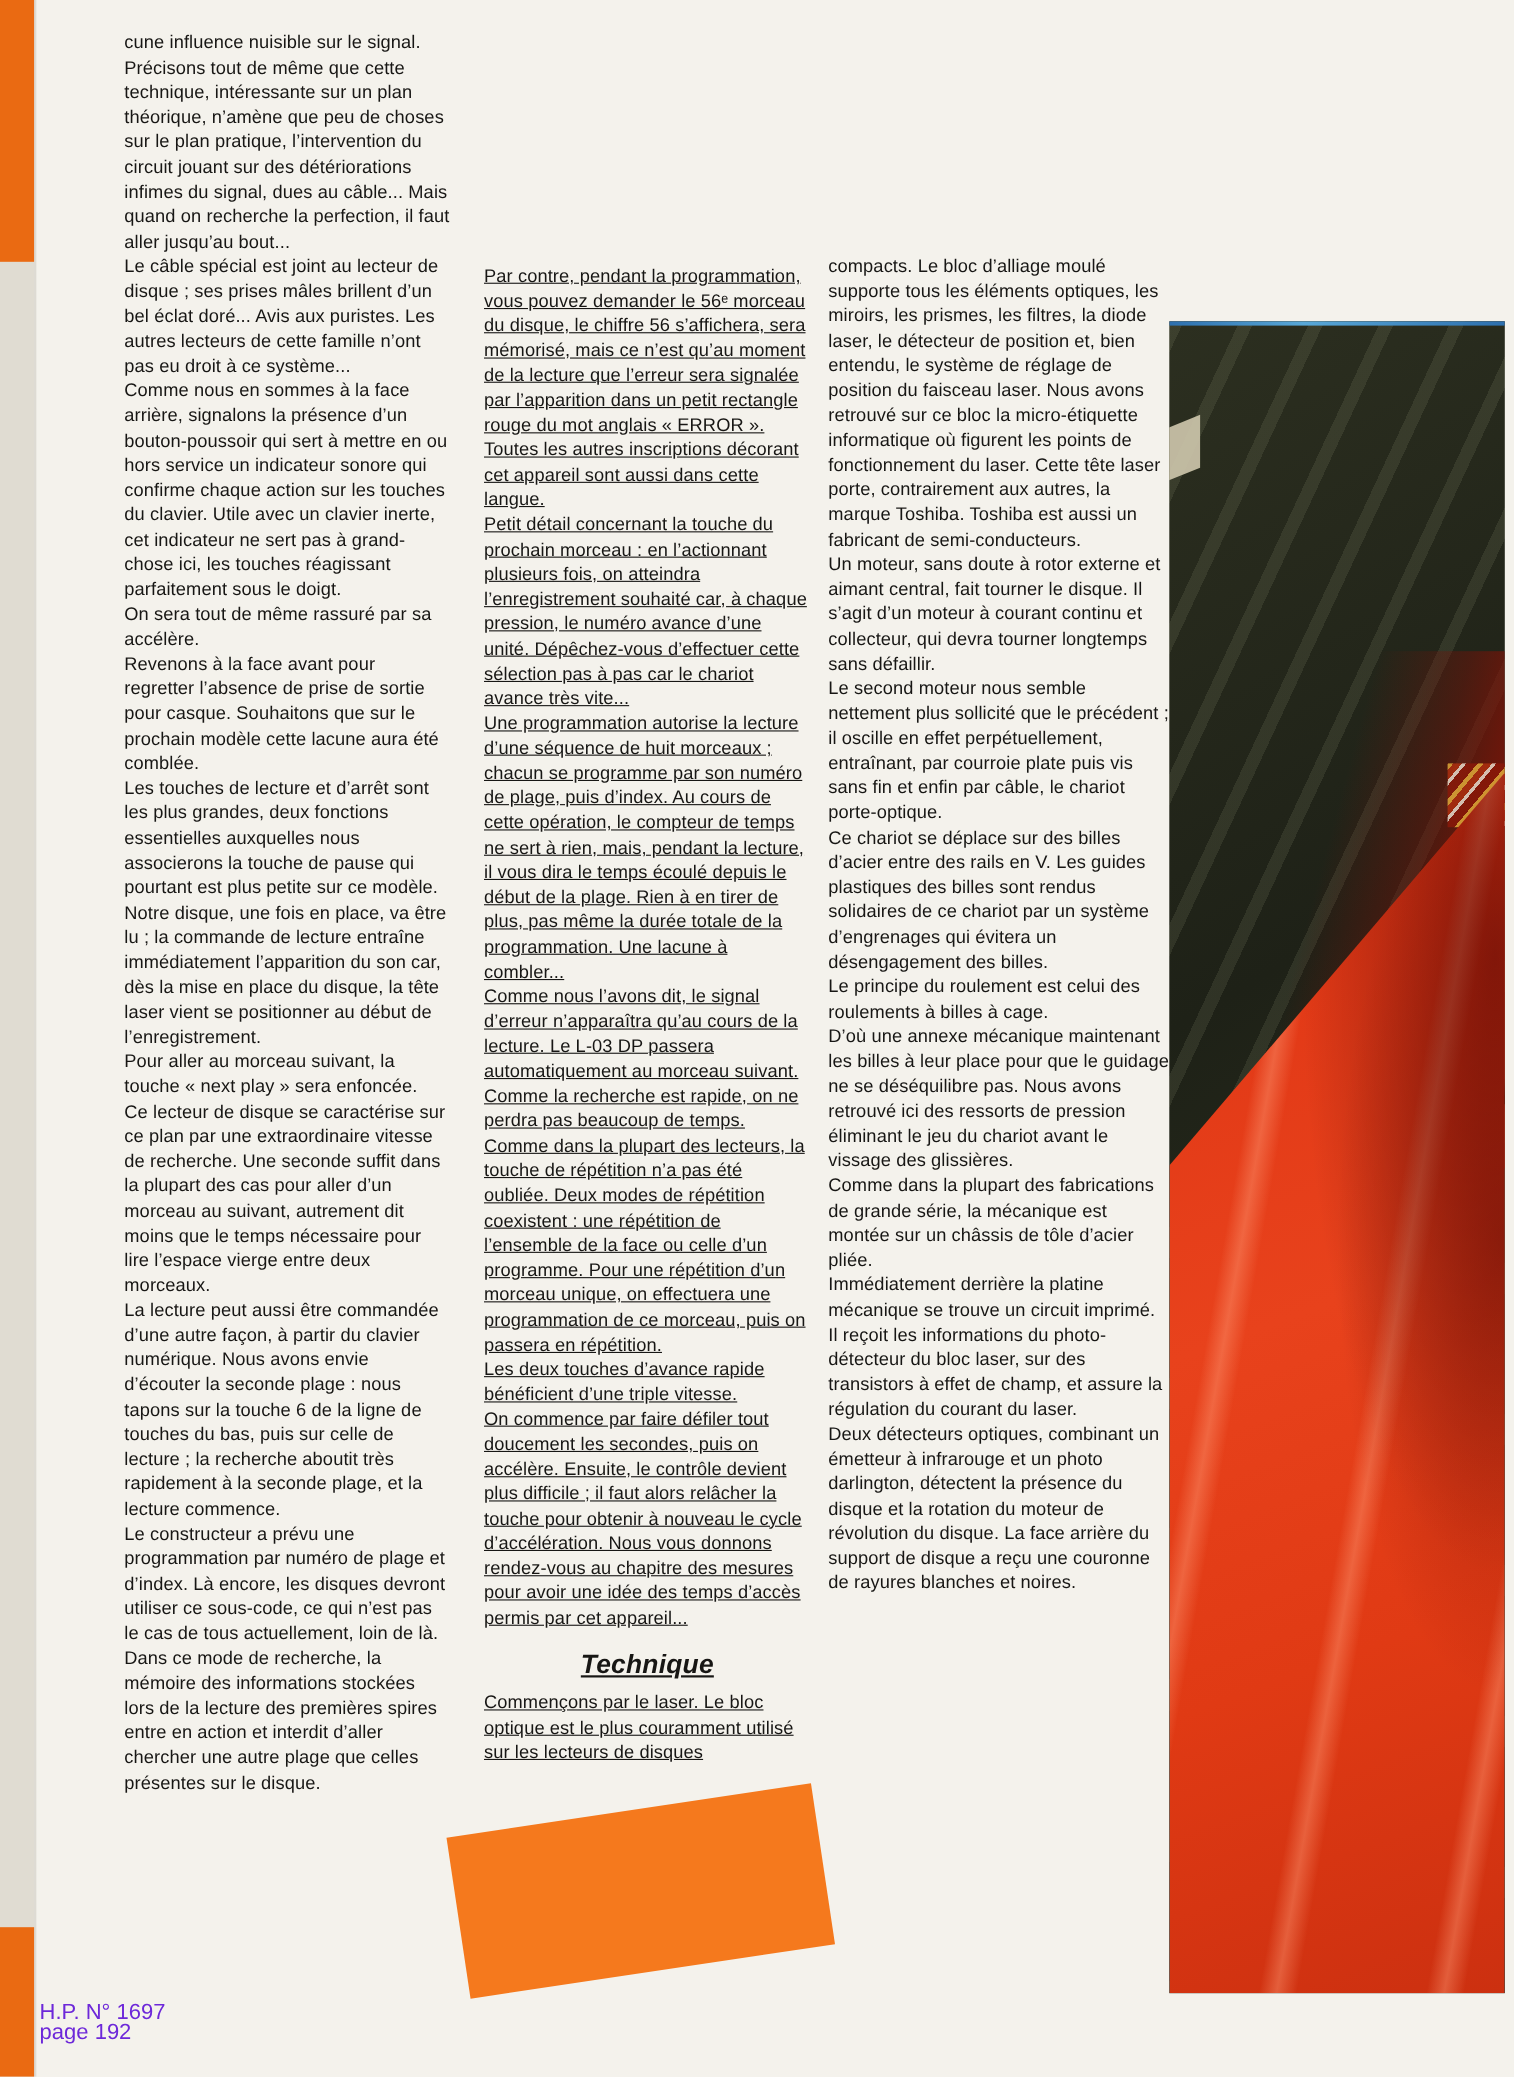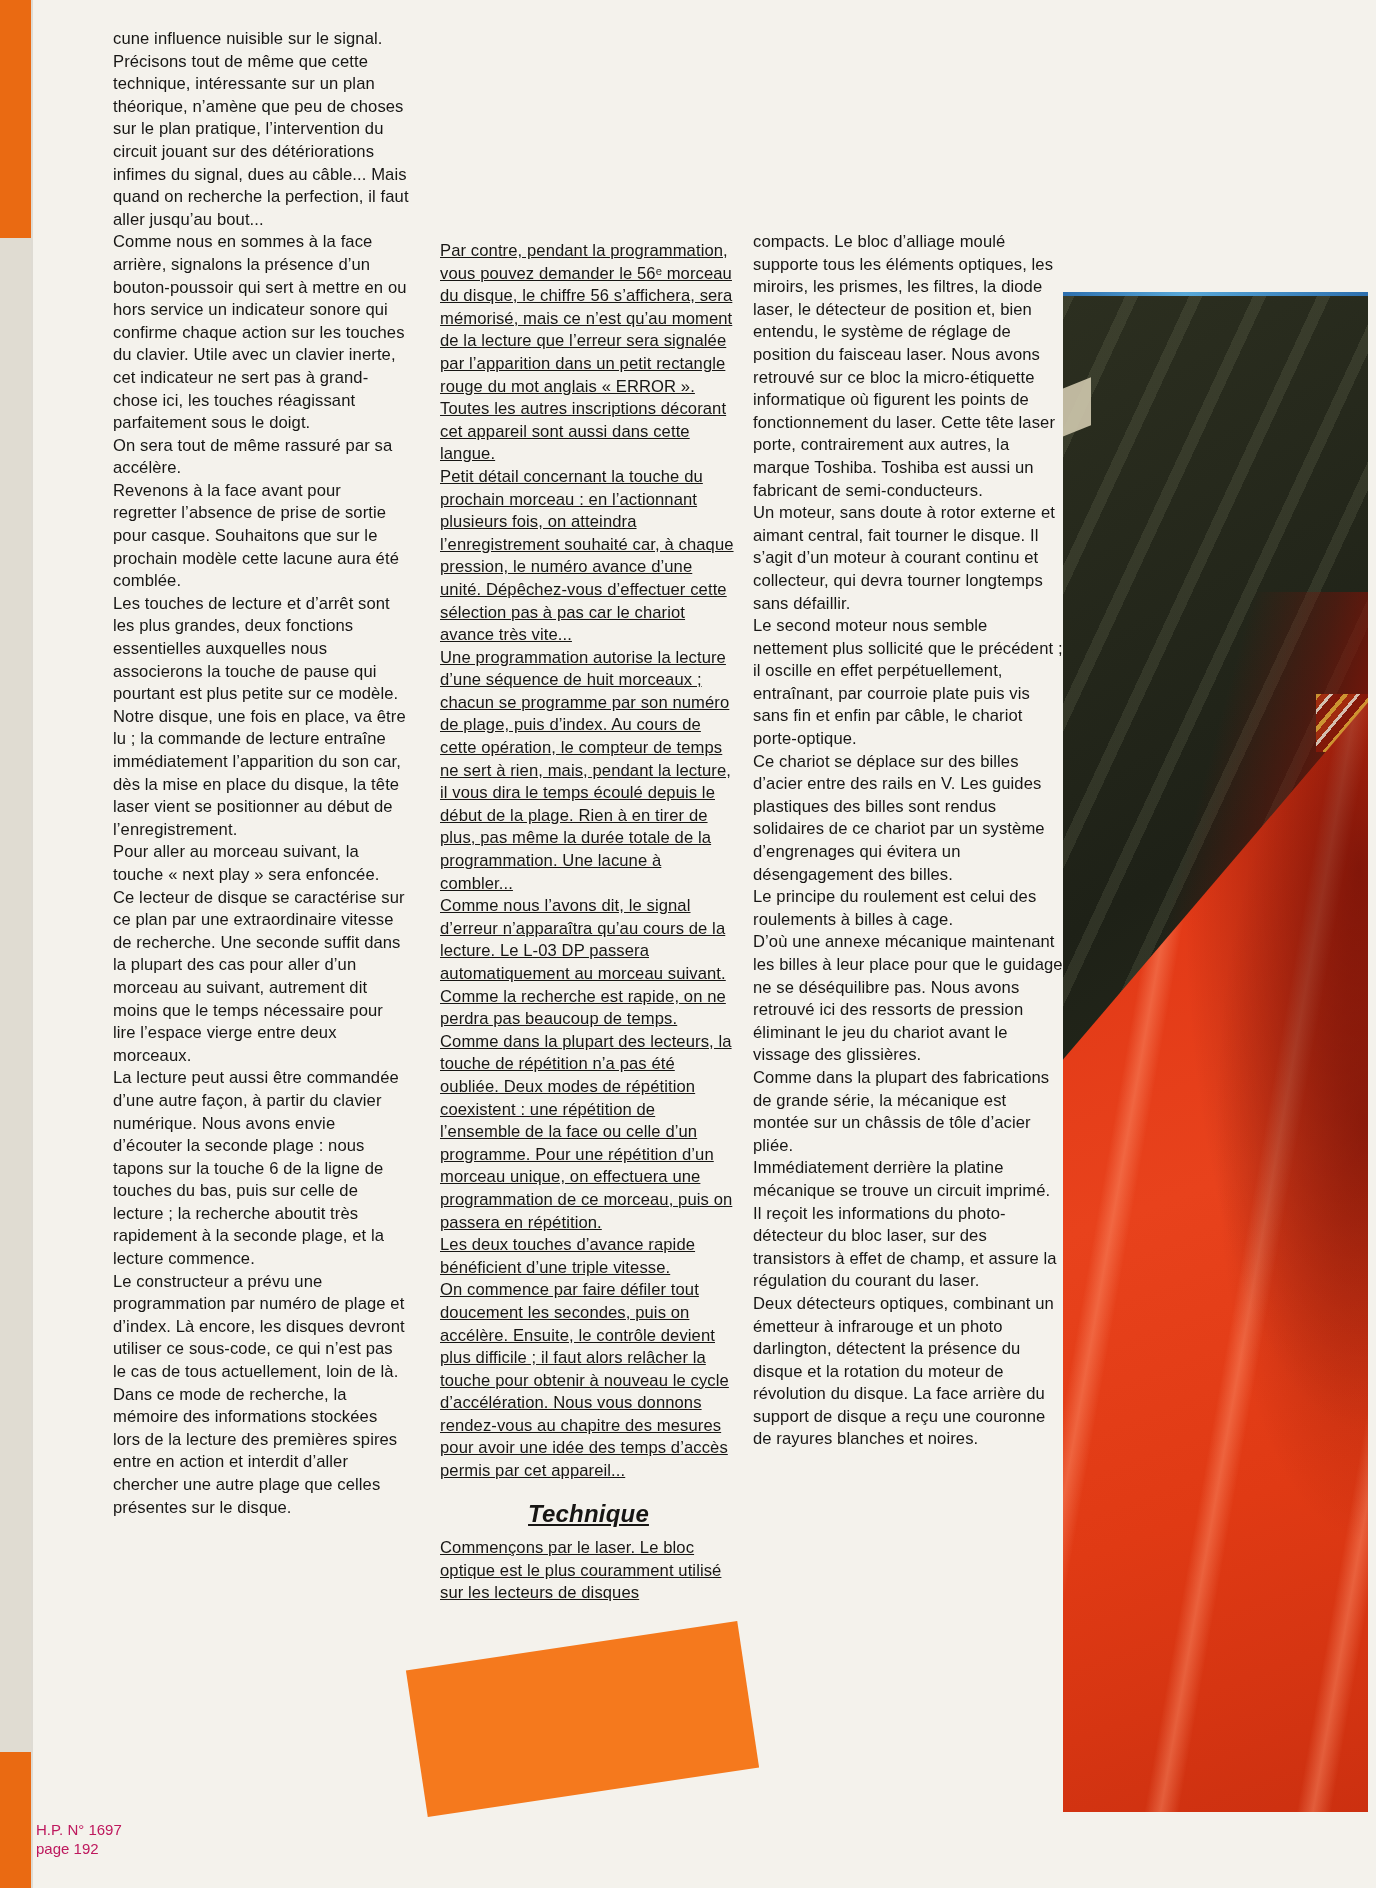--- a/index.html
+++ b/index.html
@@ -54,21 +54,21 @@
     position:absolute;
     left:415px;top:1645px;width:335px;height:148px;
     background:var(--band_orange);
     transform:rotate(-8.5deg);
     z-index:1;
   }
 
   
   .footer{
     position:absolute;left:36px;top:1820px;
-    font-size:15px;line-height:19px;color:#be185d;z-index:2;
+    font-size:20px;line-height:19px;color:#6d28d9;z-index:2;
   }
 
   
   .photo{
     position:absolute;left:1063px;top:292px;width:305px;height:1520px;
     background:
       repeating-linear-gradient(115deg, rgba(205,210,165,.10) 0 12px, rgba(0,0,0,0) 12px 58px),
       linear-gradient(150deg,#2c2f20 0%,#1e2117 38%,#272b1c 62%,#1a1d13 100%);
     overflow:hidden;
   }
@@ -101,20 +101,21 @@
 <div class="spine"></div>
 <div class="spine-top"></div>
 <div class="spine-bottom"></div>
 <div class="gutter-line"></div>
 
 <div class="technique-band"></div>
 
 <div id="col1" class="col">
     <p class="para">cune influence nuisible sur le signal.</p>
     <p class="para">Précisons tout de même que cette technique, intéressante sur un plan théorique, n’amène que peu de choses sur le plan pratique, l’intervention du circuit jouant sur des détériorations infimes du signal, dues au câble... Mais quand on recherche la perfection, il faut aller jusqu’au bout...</p>
+    <p class="para">Le câble spécial est joint au lecteur de disque ; ses prises mâles brillent d’un bel éclat doré... Avis aux puristes. Les autres lecteurs de cette famille n’ont pas eu droit à ce système...</p>
     <p class="para">Comme nous en sommes à la face arrière, signalons la présence d’un bouton-poussoir qui sert à mettre en ou hors service un indicateur sonore qui confirme chaque action sur les touches du clavier. Utile avec un clavier inerte, cet indicateur ne sert pas à grand-chose ici, les touches réagissant parfaitement sous le doigt.</p>
     <p class="para">On sera tout de même rassuré par sa accélère.</p>
     <p class="para">Revenons à la face avant pour regretter l’absence de prise de sortie pour casque. Souhaitons que sur le prochain modèle cette lacune aura été comblée.</p>
     <p class="para">Les touches de lecture et d’arrêt sont les plus grandes, deux fonctions essentielles auxquelles nous associerons la touche de pause qui pourtant est plus petite sur ce modèle.</p>
     <p class="para">Notre disque, une fois en place, va être lu ; la commande de lecture entraîne immédiatement l’apparition du son car, dès la mise en place du disque, la tête laser vient se positionner au début de l’enregistrement.</p>
     <p class="para">Pour aller au morceau suivant, la touche « next play » sera enfoncée.</p>
     <p class="para">Ce lecteur de disque se caractérise sur ce plan par une extraordinaire vitesse de recherche. Une seconde suffit dans la plupart des cas pour aller d’un morceau au suivant, autrement dit moins que le temps nécessaire pour lire l’espace vierge entre deux morceaux.</p>
     <p class="para">La lecture peut aussi être commandée d’une autre façon, à partir du clavier numérique. Nous avons envie d’écouter la seconde plage : nous tapons sur la touche 6 de la ligne de touches du bas, puis sur celle de lecture ; la recherche aboutit très rapidement à la seconde plage, et la lecture commence.</p>
     <p class="para">Le constructeur a prévu une programmation par numéro de plage et d’index. Là encore, les disques devront utiliser ce sous-code, ce qui n’est pas le cas de tous actuellement, loin de là.</p>
     <p class="para">Dans ce mode de recherche, la mémoire des informations stockées lors de la lecture des premières spires entre en action et interdit d’aller chercher une autre plage que celles présentes sur le disque.</p>

